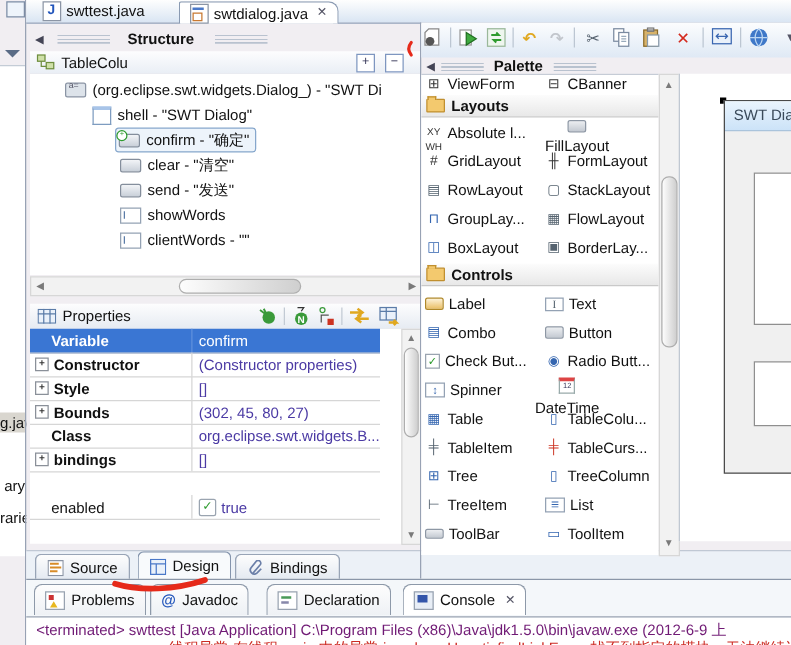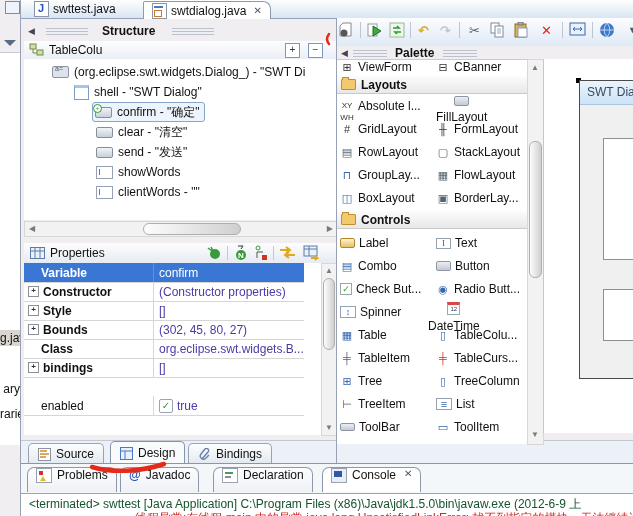--- a/index.html
+++ b/index.html
@@ -70,21 +70,21 @@
   .pitem{position:absolute;display:flex;align-items:center;gap:4px;height:20px;font-size:12px;}
   .ic{width:14px;height:13px;flex:none;text-align:center;font-size:11px;line-height:13px;color:#55636f;}
   .ic.bgbox{background:linear-gradient(#eceef1,#c4cad2);border:1px solid #8d97a4;height:8px;width:13px;border-radius:2px;}
   .ic.small{font-size:8px;line-height:12px;}
   .ic.blue{color:#3566b0;} .ic.green{color:#2d9b2d;} .ic.red{color:#cc3322;} .ic.dark{color:#333;}
   .ic.cal{background:#fff;border:1px solid #9aa;border-top:3px solid #d44;width:11px;height:9px;font-size:6px;line-height:8px;color:#335;}
   
   .tbi{position:absolute;top:22px;width:17px;height:17px;text-align:center;font-size:13px;line-height:17px;}
   .tsep{position:absolute;top:22px;width:1px;height:16px;background:#bcc6d2;}
   
-  .btab{position:absolute;top:467px;height:24px;display:flex;gap:5px;padding:0 8px;
+  .btab{position:absolute;top:467px;height:24px;display:flex;align-items:center;gap:5px;padding:0 8px;
     background:linear-gradient(#fdfdfd,#eef1f5);border:1px solid #8d99a9;border-bottom:none;
     border-top-left-radius:7px;border-top-right-radius:7px;font-size:12px;}
   .btab.active{background:#fff;}
   .bico{width:14px;height:13px;background:#fff;border:1px solid #98a2b0;position:relative;flex:none;}
   .bico.problems:before{content:"";position:absolute;left:2px;top:2px;width:4px;height:4px;background:#cc3333;}
   .bico.problems:after{content:"";position:absolute;left:3px;top:7px;border-left:3px solid transparent;border-right:3px solid transparent;border-bottom:5px solid #e8b820;}
   .bico.decl:before{content:"";position:absolute;left:2px;top:3px;width:8px;height:2px;background:#4a9a58;}
   .bico.decl:after{content:"";position:absolute;left:2px;top:7px;width:6px;height:2px;background:#88a;}
   .bico.console{background:#e8eef6;}
   .bico.console:before{content:"";position:absolute;left:2px;top:2px;width:8px;height:6px;background:#3355aa;}
@@ -522,21 +522,21 @@
   <div class="btab" style="left:213px;">
     <span class="bico decl"></span>
     <span>Declaration</span>
   </div>
   <div class="btab active" style="left:322px;">
     <span class="bico console"></span>
     <span>Console</span>
     <span class="closex">✕</span>
   </div>
 
-  <div class="abs nowrap" style="left:29px;top:496px;width:604px;overflow:hidden;color:#14532d;font-size:12px;">&lt;terminated&gt; swttest [Java Application] C:\Program Files (x86)\Java\jdk1.5.0\bin\javaw.exe (2012-6-9 上</div>
+  <div class="abs nowrap" style="left:29px;top:496px;width:604px;overflow:hidden;color:#701a75;font-size:12px;">&lt;terminated&gt; swttest [Java Application] C:\Program Files (x86)\Java\jdk1.5.0\bin\javaw.exe (2012-6-9 上</div>
   <div class="abs nowrap" style="left:135px;top:510px;width:498px;height:6px;overflow:hidden;color:#cc2a22;font-size:12px;">线程异常:在线程 main 中的异常 java.lang.UnsatisfiedLinkError: 找不到指定的模块，无法继续运行程序</div>
 
   <svg class="annot" width="633" height="516">
     <path d="M92,467 C112,473 140,472 164,464" fill="none" stroke="#e62a1a" stroke-width="4.5" stroke-linecap="round"></path>
     <path d="M329,34 q-4,5 0,10" fill="none" stroke="#e62a1a" stroke-width="2.5" stroke-linecap="round"></path>
   </svg>
 
 </div>
 
 </body></html>

